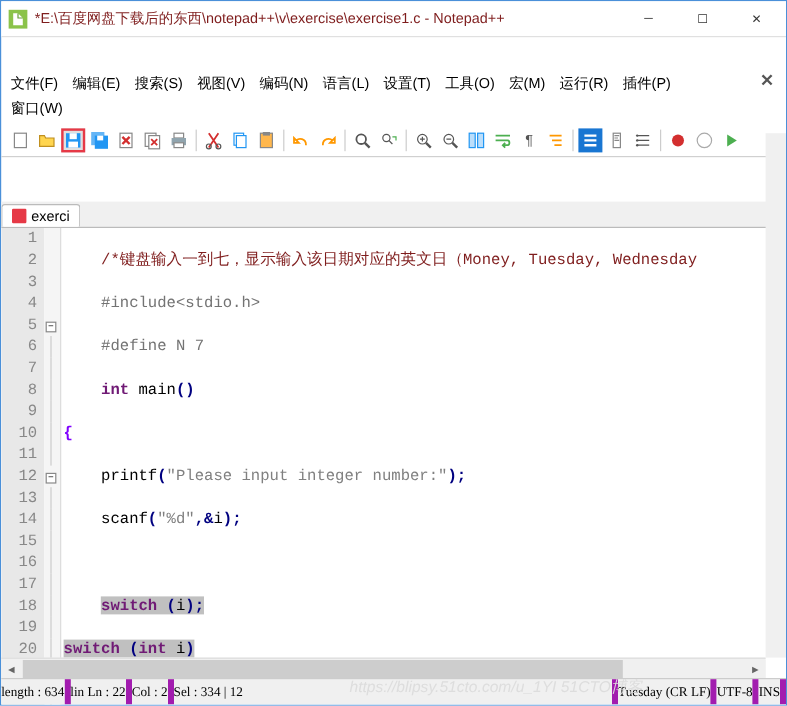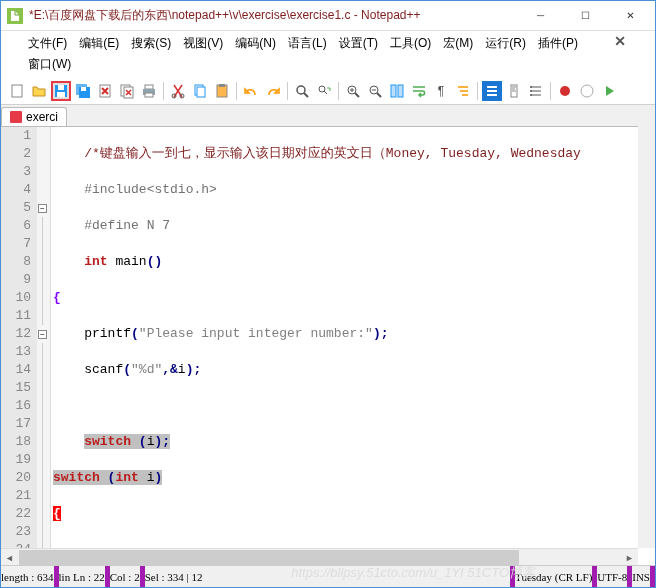--- a/index.html
+++ b/index.html
@@ -2,41 +2,41 @@
 <html><head>
 <meta charset="utf-8">
 <style>
 * { margin: 0; padding: 0; box-sizing: border-box; }
 body { font-family: "Microsoft YaHei", "Segoe UI", Tahoma, sans-serif; font-size: 12px; background: #fff; width: 656px; height: 588px; overflow: hidden; position: relative; border: 1px solid #4a90d9; }
 .titlebar { height: 30px; background: #fff; display: flex; align-items: center; padding: 0 2px 0 6px; border-bottom: 1px solid #e0e0e0; }
 .titlebar-icon { width: 16px; height: 16px; margin-right: 6px; }
 .title-text { flex: 1; font-size: 12px; color: #7f1d1d; white-space: nowrap; overflow: hidden; }
 .win-controls { display: flex; }
 .win-btn { width: 45px; height: 28px; display: flex; align-items: center; justify-content: center; font-size: 10px; color: #333; }
-.menubar { display: flex; flex-wrap: wrap; padding: 2px 21px; font-size: 12px; }
+.menubar { display: flex; flex-wrap: wrap; padding: 2px 2px; font-size: 12px; margin-top: 26px; }
 .menu-item { padding: 2px 6px; white-space: nowrap; }
 .menu-close { margin-left: auto; font-size: 14px; font-weight: bold; color: #555; padding: 0 8px; }
 .toolbar { display: flex; align-items: center; gap: 2px; padding: 2px 6px; border-bottom: 1px solid #d0d0d0; flex-wrap: wrap; height: 28px; overflow: hidden; position: relative; }
 .tb-btn { width: 20px; height: 20px; display: flex; align-items: center; justify-content: center; border: 1px solid transparent; position: relative; }
 .tb-btn svg { width: 16px; height: 16px; }
 .tb-sep { width: 1px; height: 18px; background: #ccc; margin: 0 2px; }
 .highlight-save { border: 2px solid #e63946 !important; background: #e0e0e0; }
-.tabbar { display: flex; background: #f0f0f0; border-bottom: 1px solid #bbb; padding-top: 2px; }
+.tabbar { display: flex; background: #f0f0f0; border-bottom: 1px solid #bbb; padding-top: 2px; margin-top: 37px; }
 .tab { display: flex; align-items: center; background: #fff; border: 1px solid #bbb; border-bottom: none; padding: 2px 8px; font-size: 12px; border-radius: 3px 3px 0 0; }
 .tab-icon { width: 12px; height: 12px; background: #e63946; margin-right: 4px; border-radius: 1px; }
 .editor { display: flex; height: 450px; background: #fff; font-family: "Courier New", Consolas, monospace; font-size: 13px; overflow: hidden; position: relative; }
 .gutter { width: 36px; background: #e8e8e8; color: #888; text-align: right; padding-right: 6px; line-height: 18px; flex-shrink: 0; }
 .fold-gutter { width: 14px; background: #f5f5f5; line-height: 18px; flex-shrink: 0; border-right: 1px solid #ddd; }
 .fold-box { display: inline-block; width: 9px; height: 9px; border: 1px solid #888; background: #fff; font-size: 8px; line-height: 7px; text-align: center; margin-left: 1px; }
 .fold-line { display: inline-block; width: 1px; height: 18px; background: #ccc; margin-left: 5px; vertical-align: top; }
 .code { flex: 1; line-height: 18px; white-space: pre; padding-left: 2px; overflow: hidden; }
 .ln { height: 18px; }
 .comment { color: #7f1d1d; }
 .preproc { color: #737373; }
-.keyword { color: #b91c1c; font-weight: bold; }
+.keyword { color: #701a75; font-weight: bold; }
 .string { color: #808080; }
 .op { color: #000080; font-weight: bold; }
 .brace { color: #8000ff; font-weight: bold; }
 .hlbrace { background: #ff0000; color: #fff; font-weight: bold; }
 .sel { background: #c0c0c0; }
 .statusbar { position: absolute; bottom: 0; left: 0; right: 0; height: 22px; background: #f0f0f0; border-top: 1px solid #ccc; display: flex; align-items: center; font-size: 11px; }
 .status-cell { padding: 0 0; border-right: 5px solid #a21caf; height: 100%; display: flex; align-items: center; font-family: Liberation Serif, serif; }
 .hscroll { position: absolute; bottom: 22px; left: 0; right: 17px; height: 17px; background: #f0f0f0; border-top: 1px solid #ddd; }
 .hscroll-thumb { position: absolute; left: 18px; width: 500px; height: 15px; background: #cdcdcd; top: 1px; }
 .hscroll-arrow { position: absolute; width: 17px; height: 15px; top: 1px; background: #f0f0f0; display: flex; align-items: center; justify-content: center; font-size: 9px; color: #666; }

